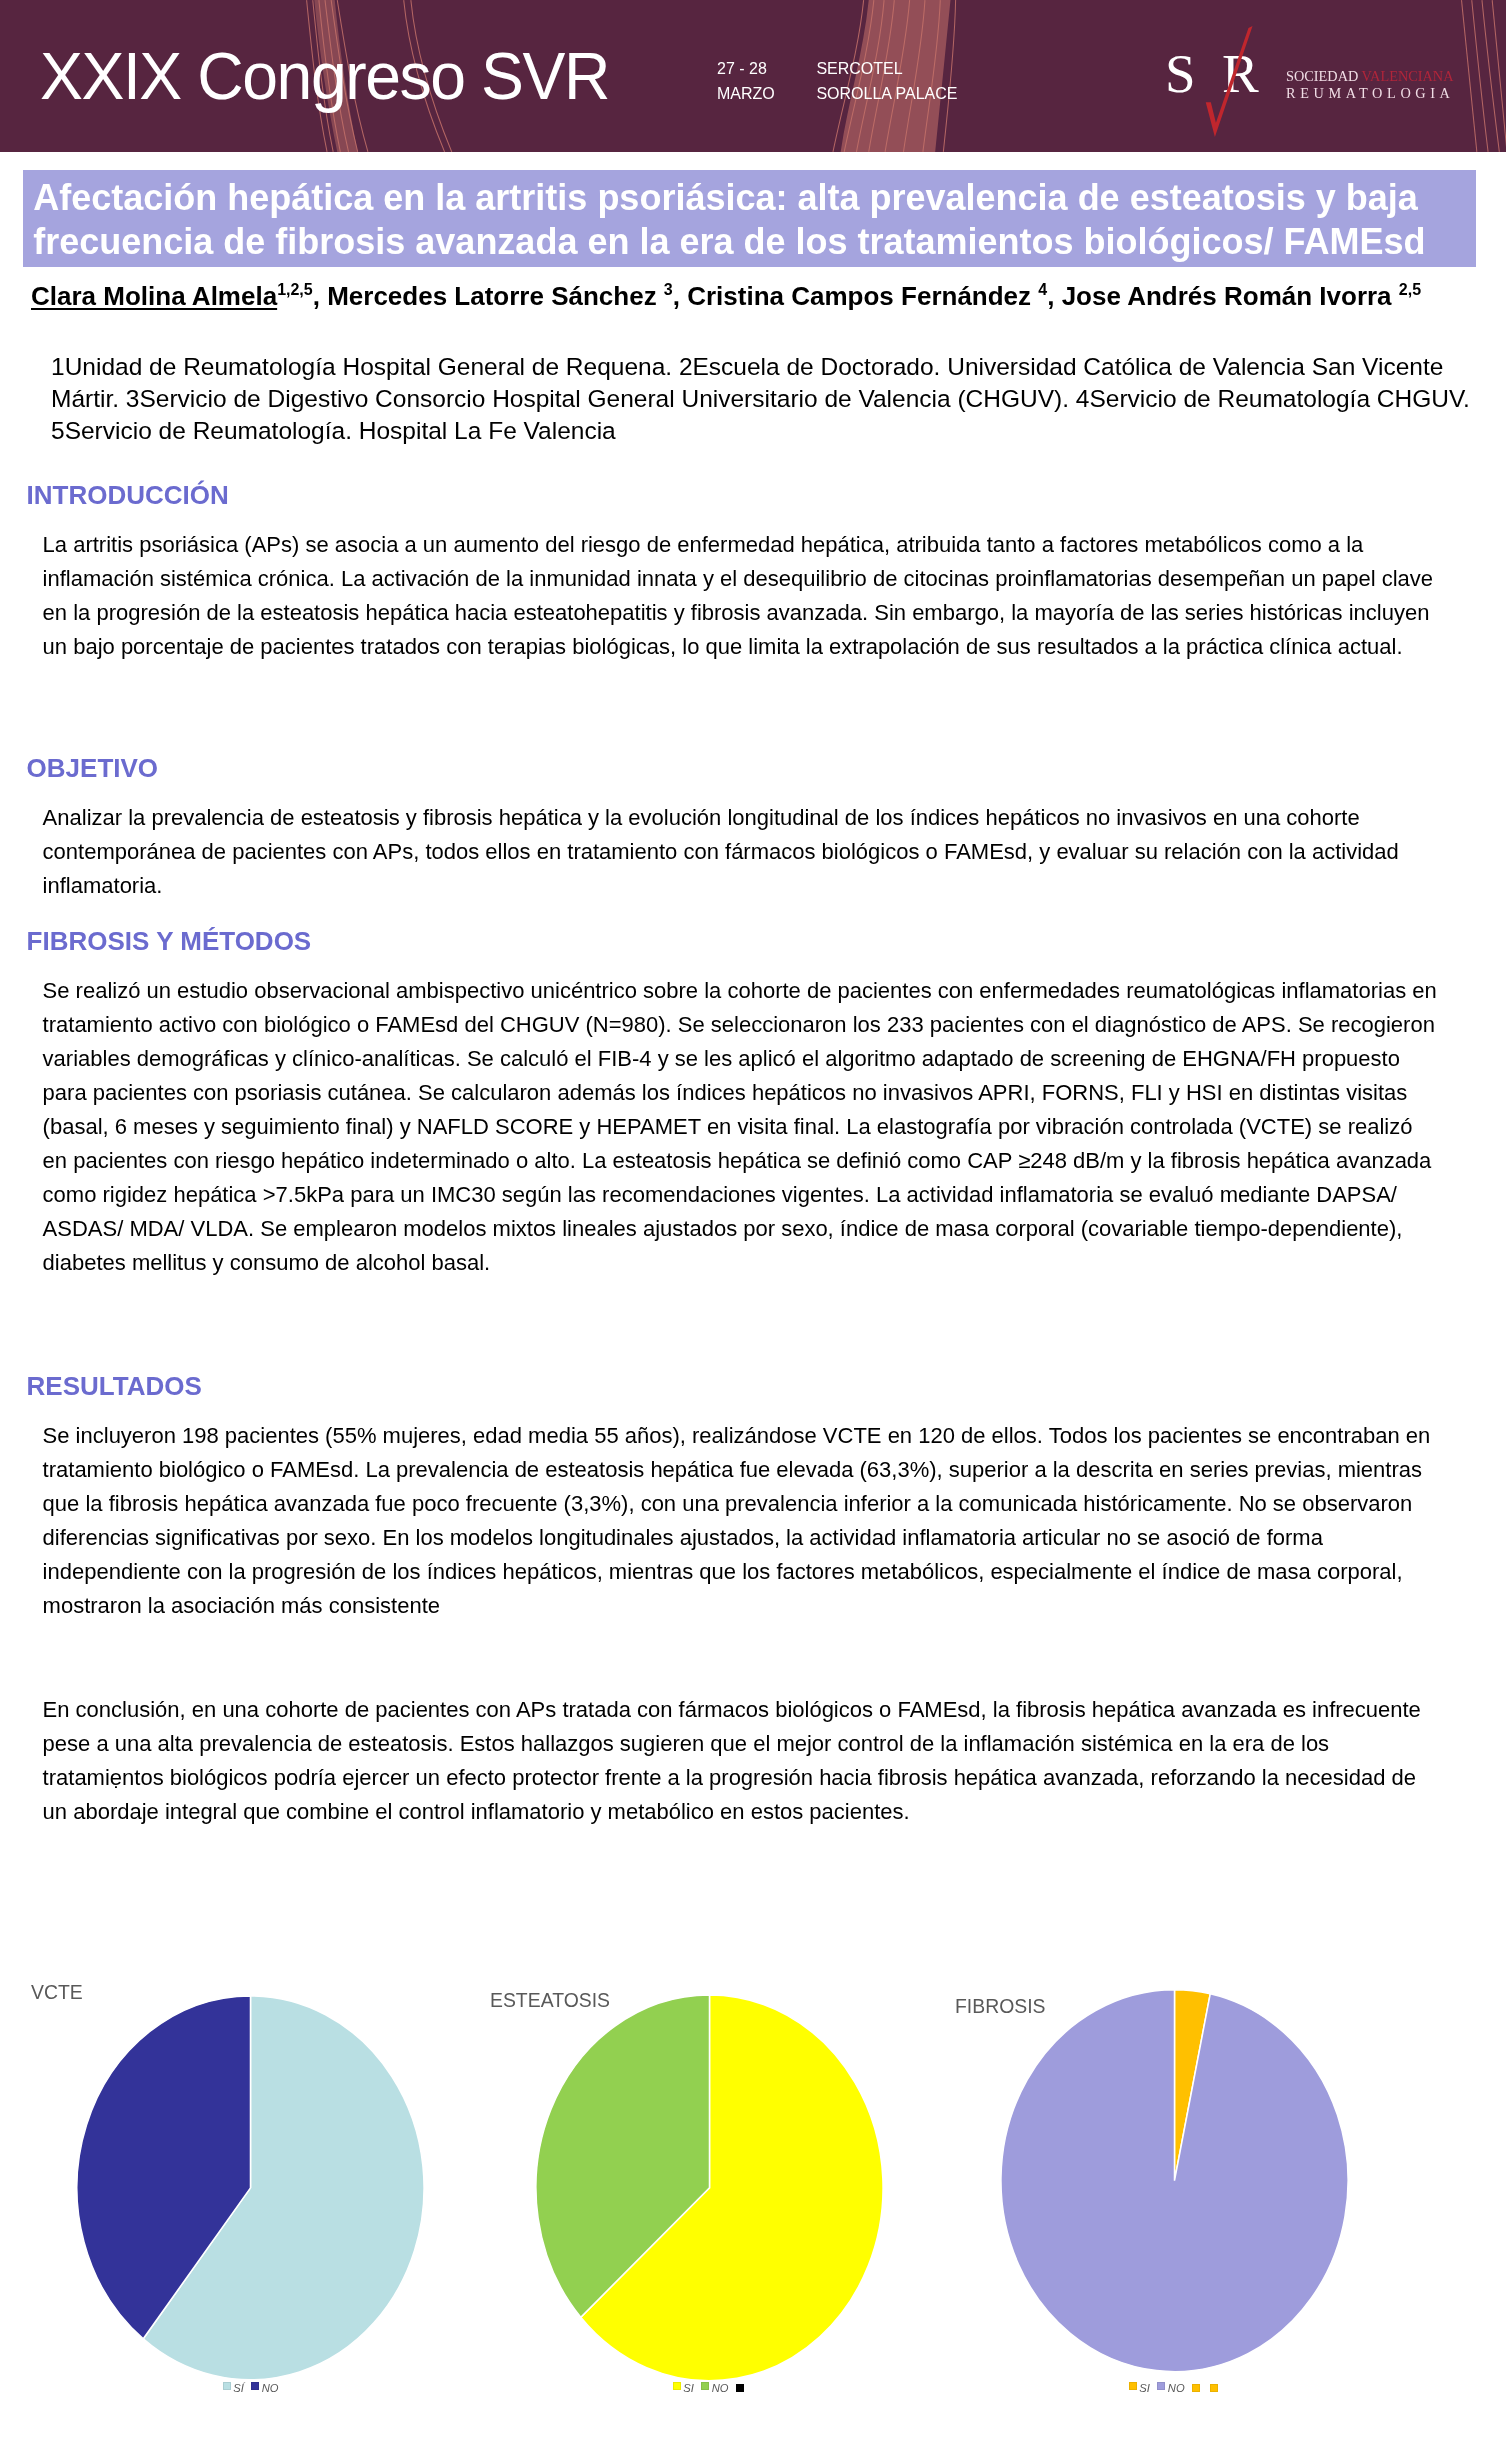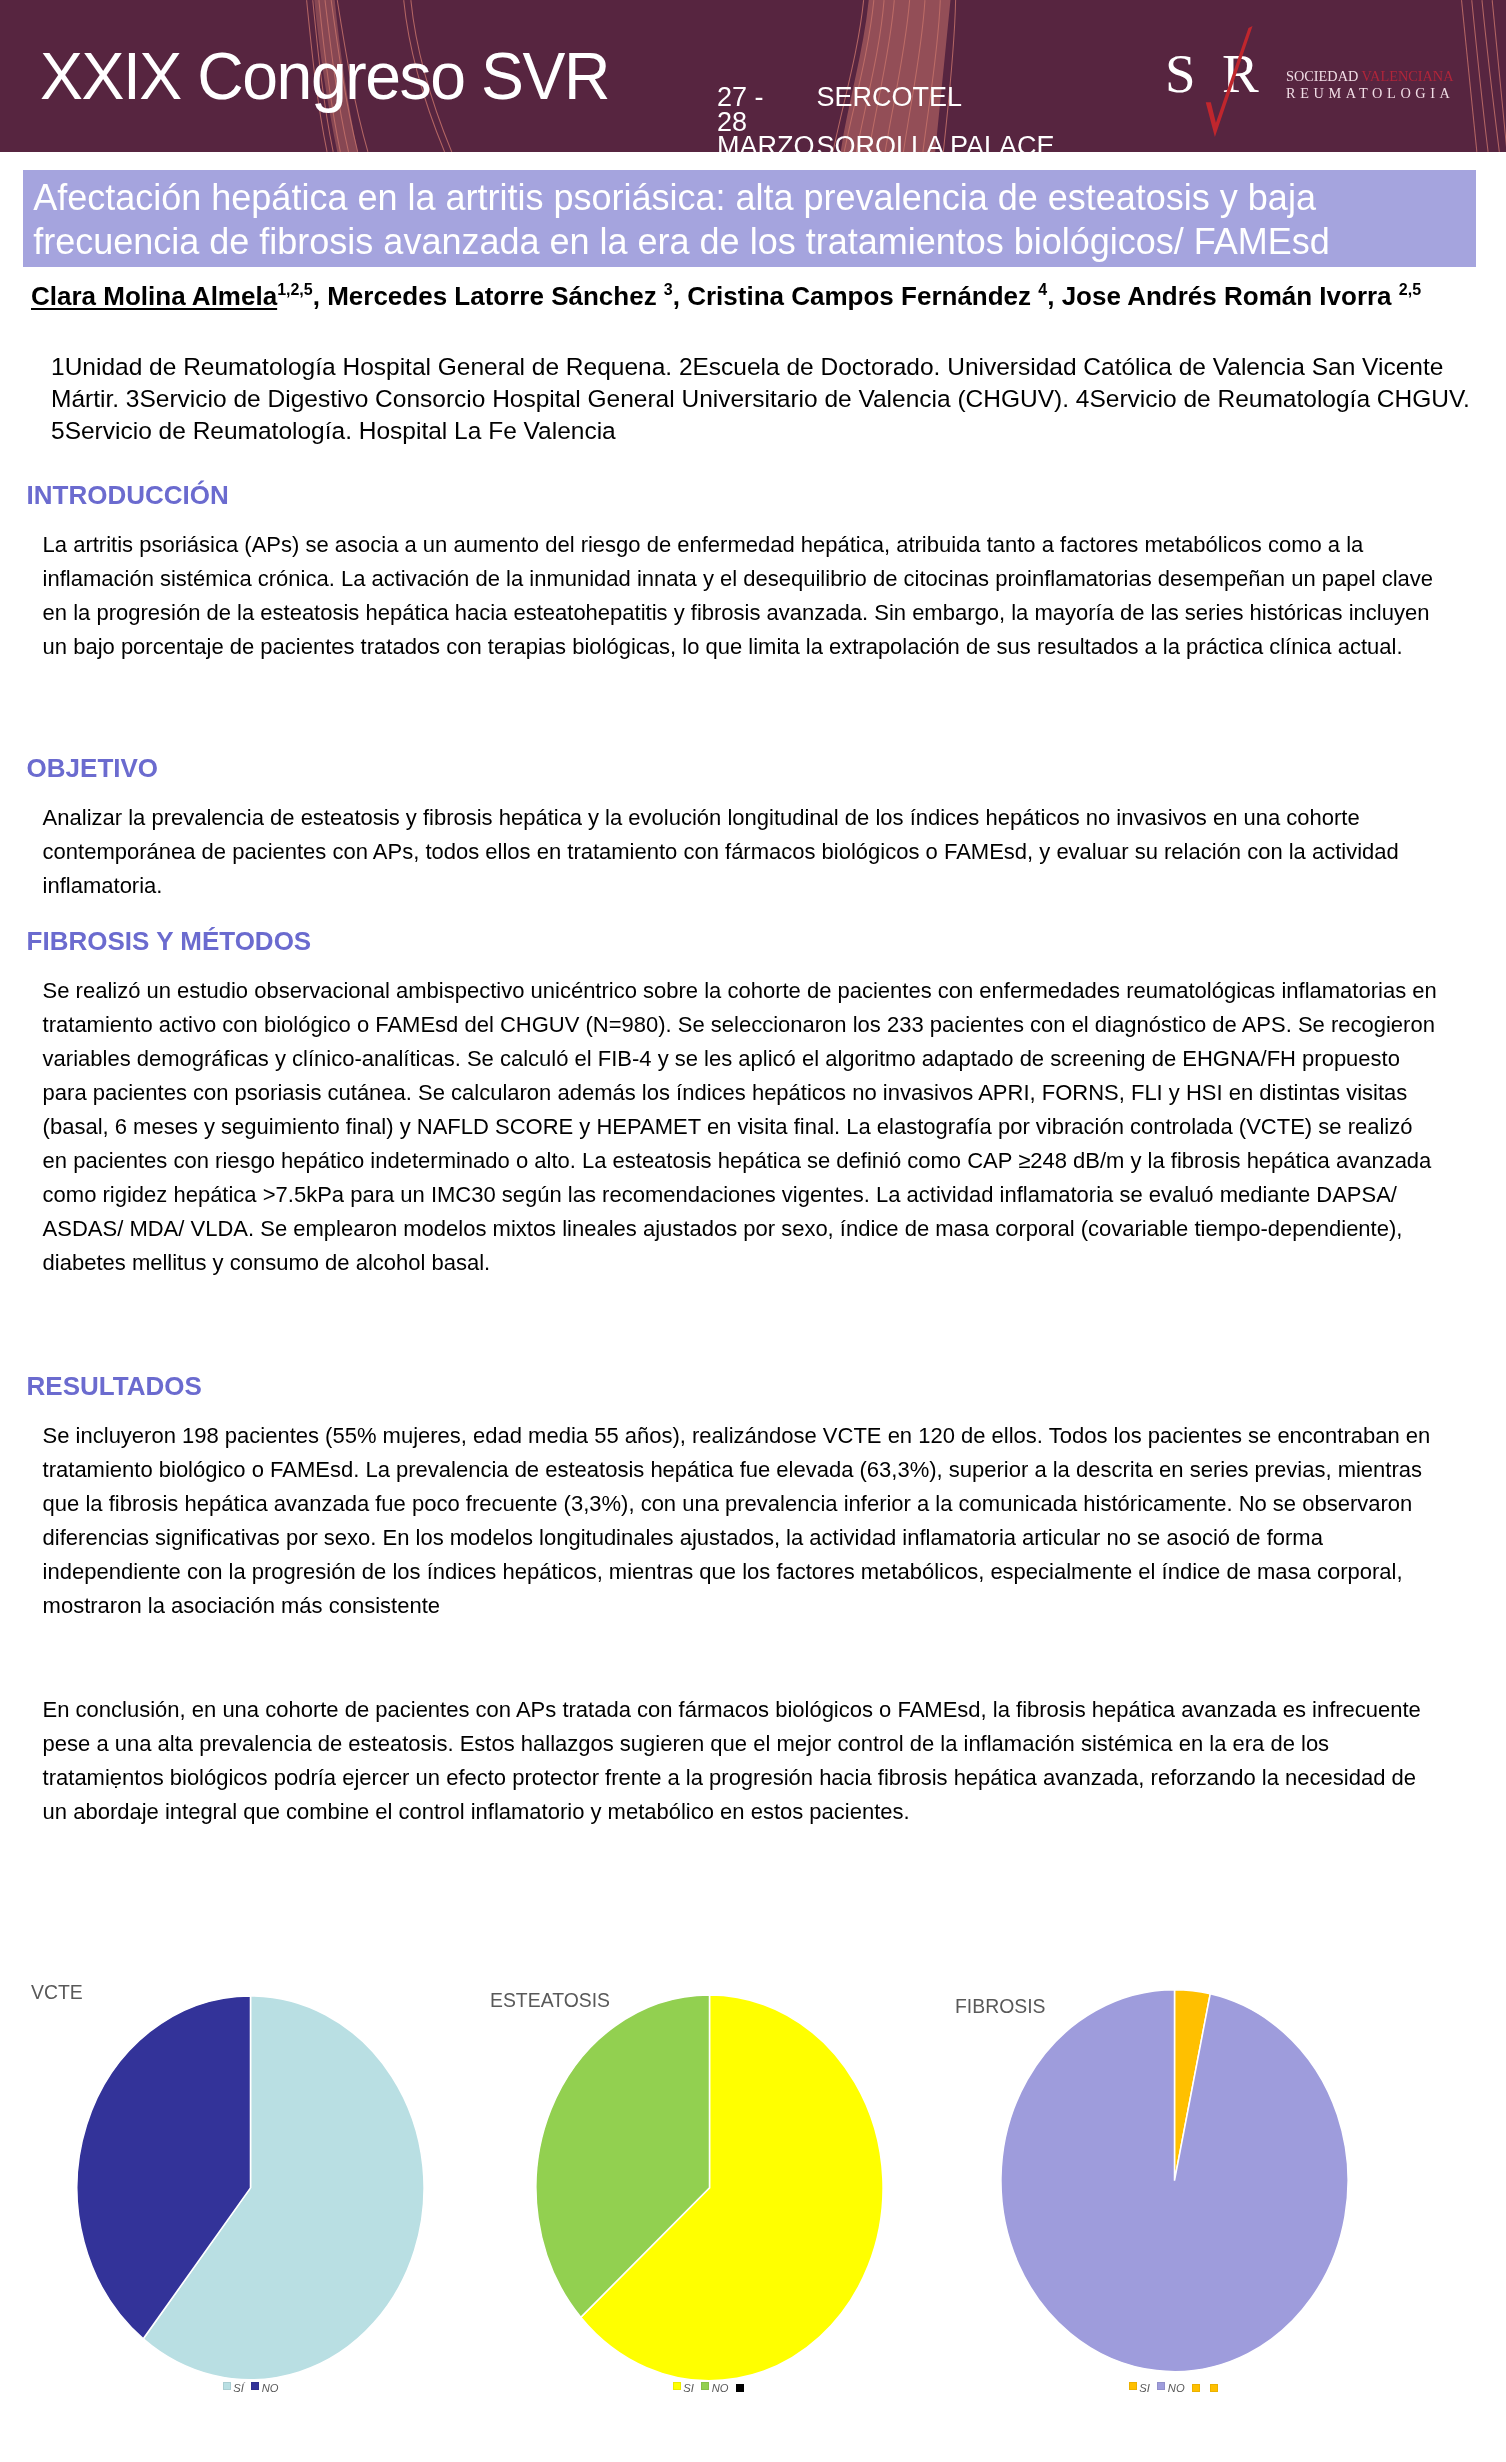--- a/index.html
+++ b/index.html
@@ -7,39 +7,39 @@
          font-family: "Liberation Sans", sans-serif; color: #000; }
 
   
   .header { position: absolute; left: 0; top: 0; width: 1507px; height: 152px;
             background: #572540; overflow: hidden; }
   .header svg.deco { position: absolute; left: 0; top: 0; }
   .conf-title { position: absolute; left: 40px; top: 42px; color: #ffffff;
                 font-size: 67px; font-weight: 400; letter-spacing: -1.5px;
                 transform: scaleX(0.96); transform-origin: left top; line-height: 1; }
   .dates { position: absolute; left: 717px; top: 57px; color: #ffffff;
-           font-size: 27px; line-height: 24.5px; font-weight: 400; margin-top: 28px; }
+           font-size: 16px; line-height: 24.5px; font-weight: 400; }
   .dates .row { display: flex; gap: 18.4px; }
   .dates .col1 { width: 81px; }
   .logo { position: absolute; left: 1165px; top: 46px; width: 286px; height: 77px; }
   .logo .big { position: absolute; top: 0; font-family: "Liberation Serif", serif;
                color: #ffffff; font-size: 55px; line-height: 1; }
   .logo .s { left: 0; }
   .logo .r { left: 57px; }
   .logo .check { position: absolute; left: 20.4px; top: -20.4px; }
   .logo .soc { position: absolute; left: 121px; top: 21.5px; font-family: "Liberation Serif", serif;
                font-size: 14.3px; color: #f0dde5; letter-spacing: 0px; white-space: nowrap; }
   .logo .soc .val { color: #b0253a; }
   .logo .reu { position: absolute; left: 121px; top: 39px; font-family: "Liberation Serif", serif;
                font-size: 14.3px; color: #f0dde5; letter-spacing: 4.6px; white-space: nowrap; text-align: right; }
 
   
   .title-box { position: absolute; left: 23px; top: 170px; width: 1453px; height: 97px;
                background: #a5a4de; box-sizing: border-box; padding: 6.1px 10.2px 0 10.2px; }
-  .title-box .t { color: #ffffff; font-weight: 400; font-size: 36px; line-height: 44px; }
+  .title-box .t { color: #ffffff; font-weight: 700; font-size: 36px; line-height: 44px; }
 
   
   .authors { position: absolute; left: 31px; top: 280px; width: 1430px;
              font-weight: 700; font-size: 26px; line-height: 32px; }
   .authors .presenter { text-decoration: underline; text-underline-offset: 3.1px; }
   .authors sup { font-size: 16px; vertical-align: 10.2px; line-height: 0; }
   .affil { position: absolute; left: 31px; top: 351px; width: 1430px;
            font-size: 24.5px; line-height: 32px; margin-left: 20px; }
 
   

